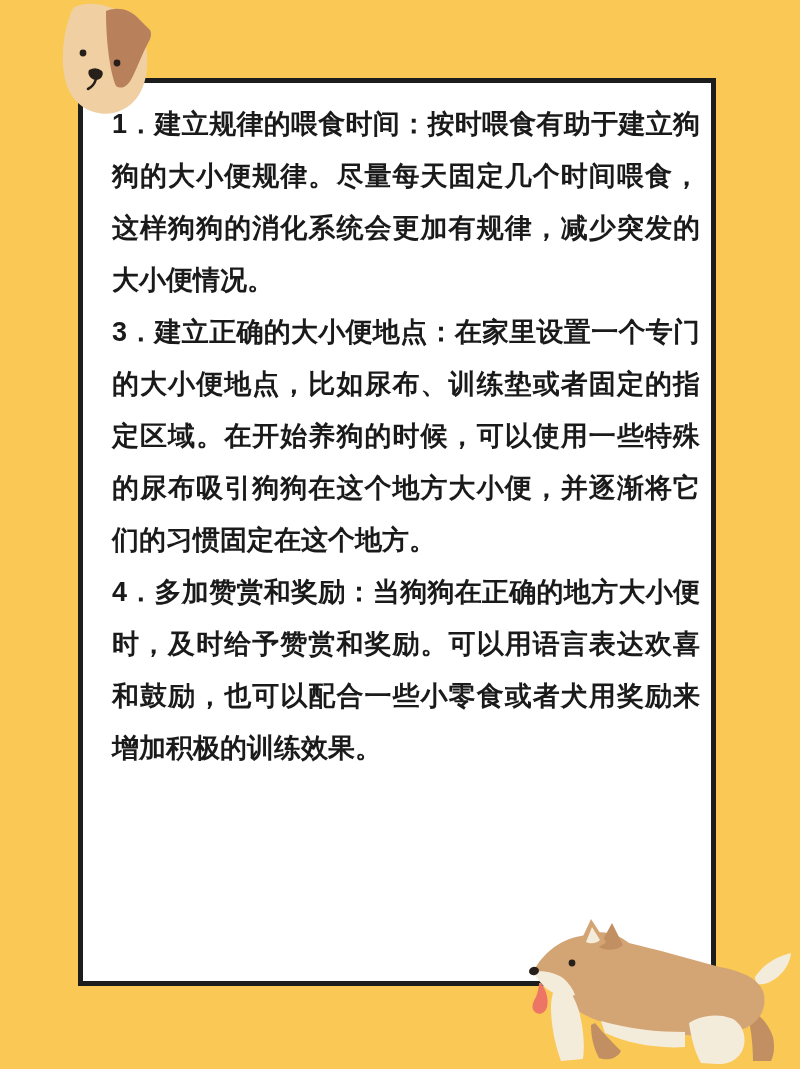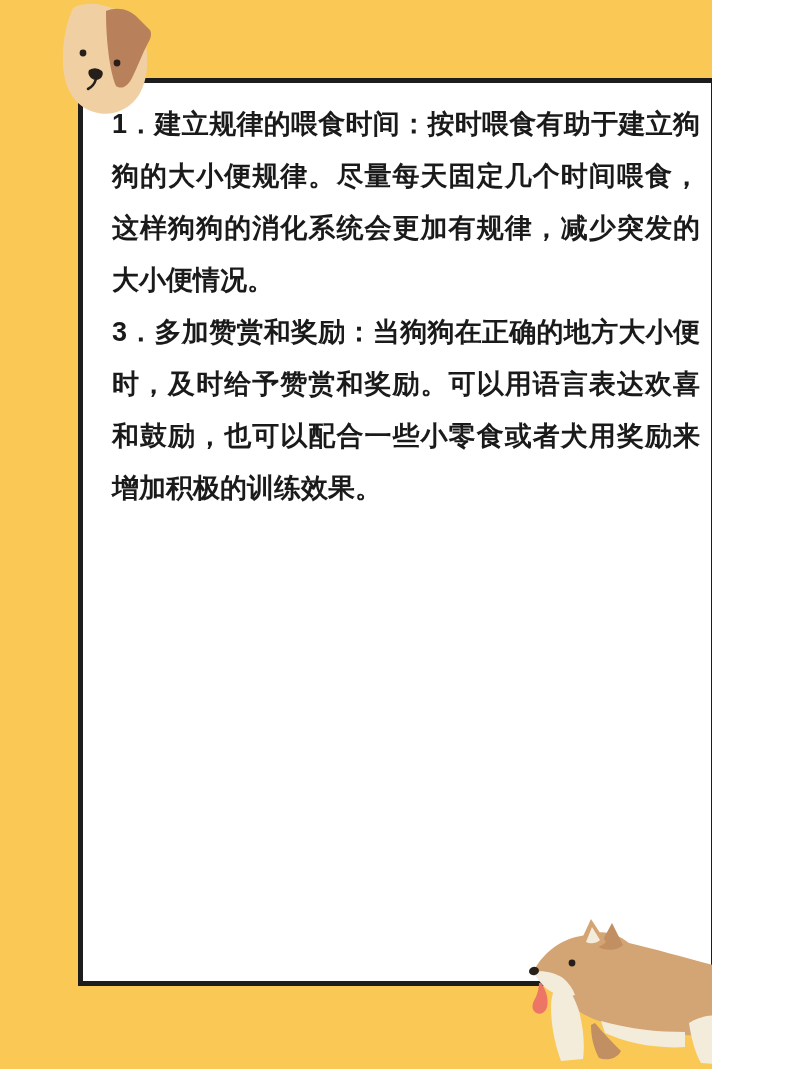--- a/index.html
+++ b/index.html
@@ -5,21 +5,21 @@
   :root{
     --bg:#FAC855; --card-bg:#FFFFFF; --card-border:#1D1D1D; --text:#1A1A1A;
     --puppy-cream:#F0D0A3; --puppy-brown:#B9805C;
     --dog-tan:#D4A574; --dog-tan-dark:#C18F62; --dog-cream:#F4ECDB;
     --tongue:#EC7566; --ink:#27201A;
   }
   *{margin:0;padding:0;box-sizing:border-box;}
   html,body{width:800px;height:1069px;}
   body{font-family:"Liberation Sans",sans-serif;}
   .canvas{
-    position:relative;width:712px;height:1069px;overflow:hidden;
+    position:relative;width:800px;height:1069px;overflow:hidden;
     background:var(--bg);
   }
   .card{
     position:absolute;left:78px;top:78px;width:638px;height:908px;
     background:var(--card-bg);border:5px solid var(--card-border);
   }
   .tips{
     position:absolute;left:29px;top:15px;width:588px;
     font-size:27px;line-height:52px;font-weight:700;color:var(--text);
     text-align:justify;text-justify:inter-ideograph;
@@ -33,21 +33,22 @@
   .f-ink{fill:var(--ink);} .s-ink{stroke:var(--ink);fill:none;stroke-linecap:round;}
 </style>
 </head>
 <body>
 
 <div class="canvas">
 
   <div class="card">
     <div class="tips">
       <p>1．建立规律的喂食时间：按时喂食有助于建立狗狗的大小便规律。尽量每天固定几个时间喂食，这样狗狗的消化系统会更加有规律，减少突发的大小便情况。</p>
-      <p>3．多加赞赏和奖励：当狗狗在正确的地方大小便时，及时给予赞赏和奖励。可以用语言表达欢喜和鼓励，也可以配合一些小零食或者犬用奖励来增加积极的训练效果。</p>
+      <p>3．建立正确的大小便地点：在家里设置一个专门的大小便地点，比如尿布、训练垫或者固定的指定区域。在开始养狗的时候，可以使用一些特殊的尿布吸引狗狗在这个地方大小便，并逐渐将它们的习惯固定在这个地方。</p>
+      <p>4．多加赞赏和奖励：当狗狗在正确的地方大小便时，及时给予赞赏和奖励。可以用语言表达欢喜和鼓励，也可以配合一些小零食或者犬用奖励来增加积极的训练效果。</p>
     </div>
   </div>
 
   <svg class="puppy" viewBox="0 0 100 114" aria-hidden="true">
     <path class="f-pcream" d="M15,6 C8,22 4,42 5,62 C6,86 16,104 36,110
       C52,115 68,109 78,97 C87,86 90,70 89,54 C89,38 83,25 73,17
       C60,5 32,-4 15,6 Z"></path>
     <path class="f-pbrown" d="M48,9 C60,4 72,8 79,15 L92,28
       C94,32 93,36 90,41 C84,52 80,64 74,76 C70,84 64,88 58,84
       C52,70 48,40 48,9 Z"></path>

